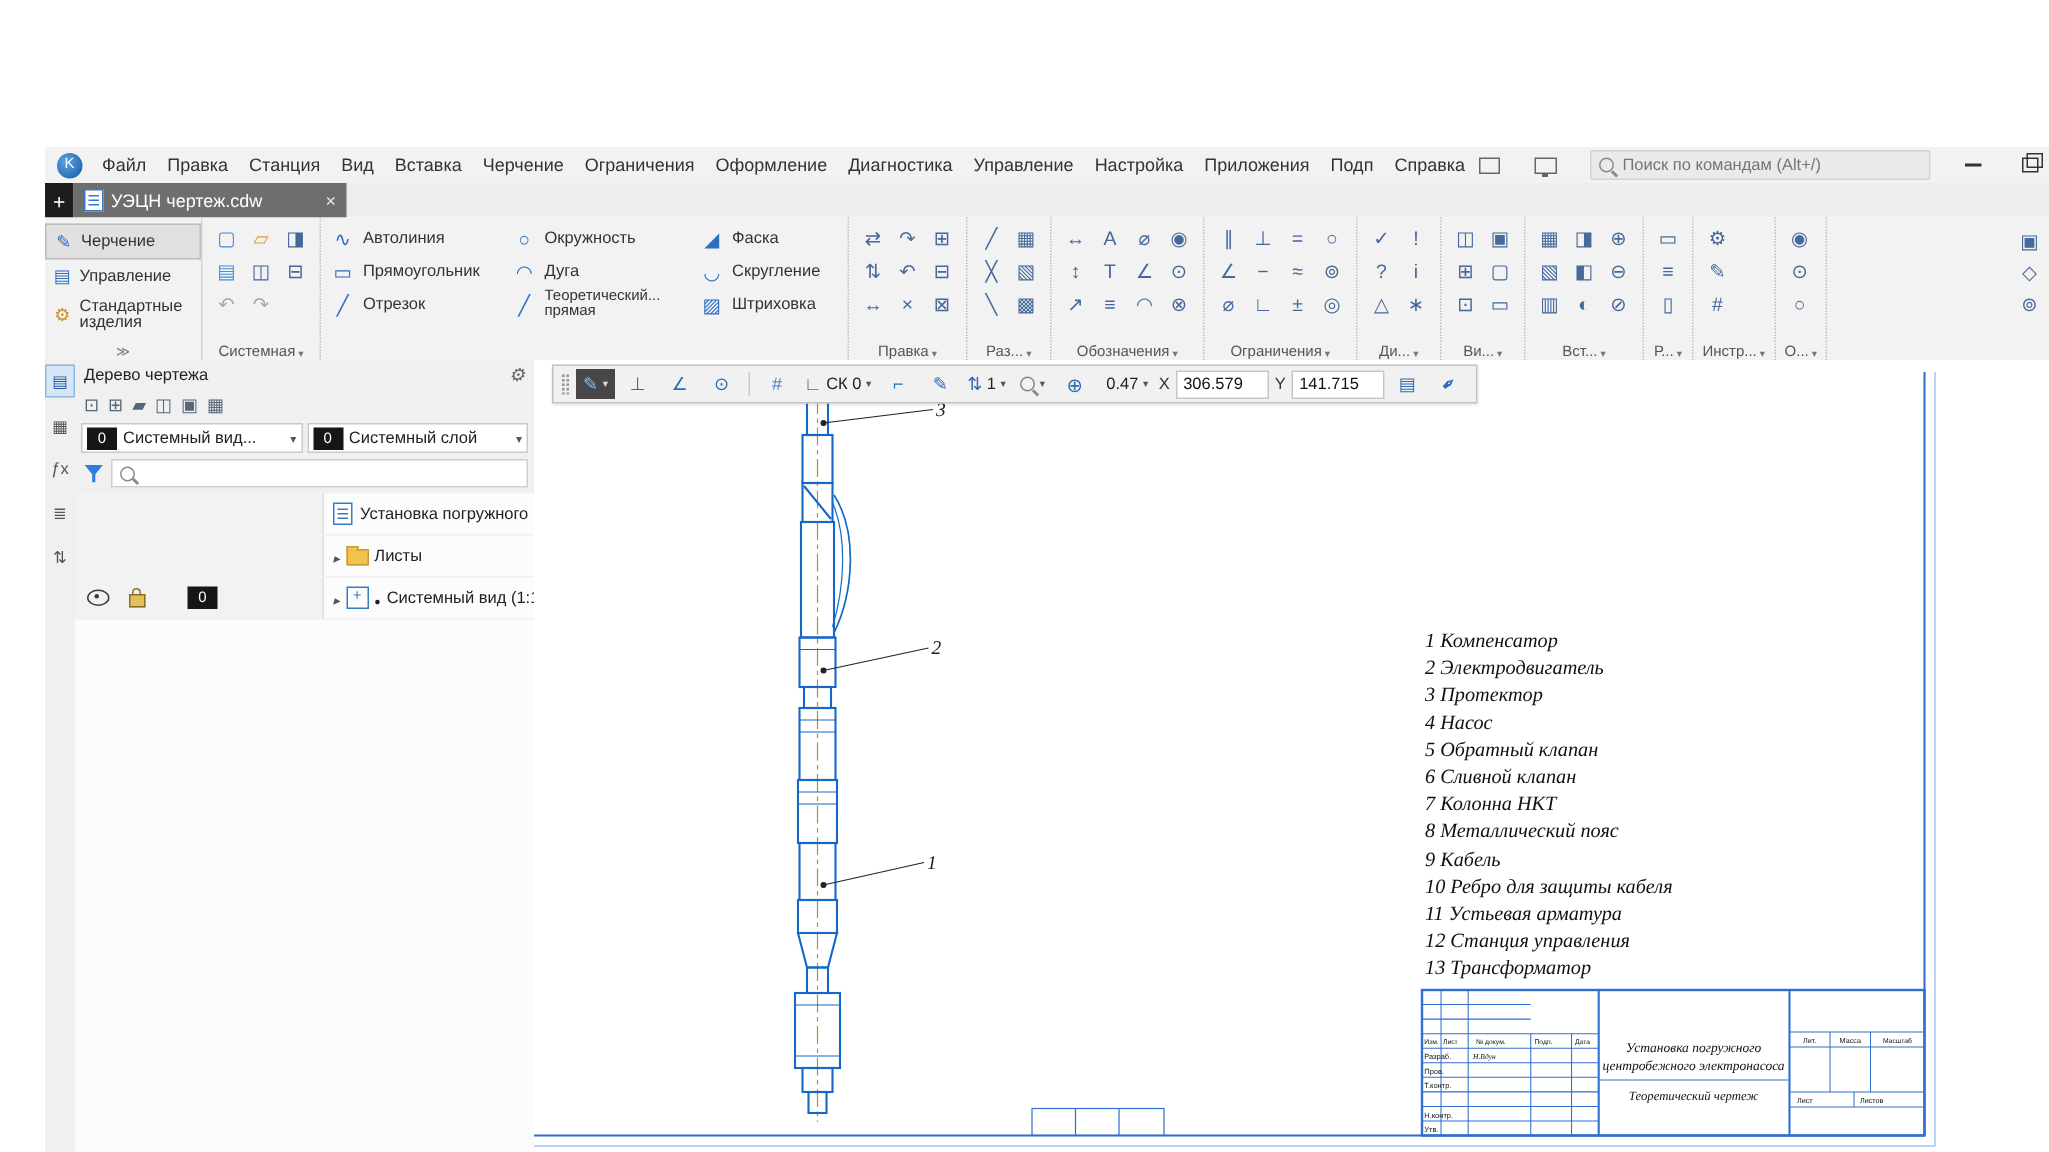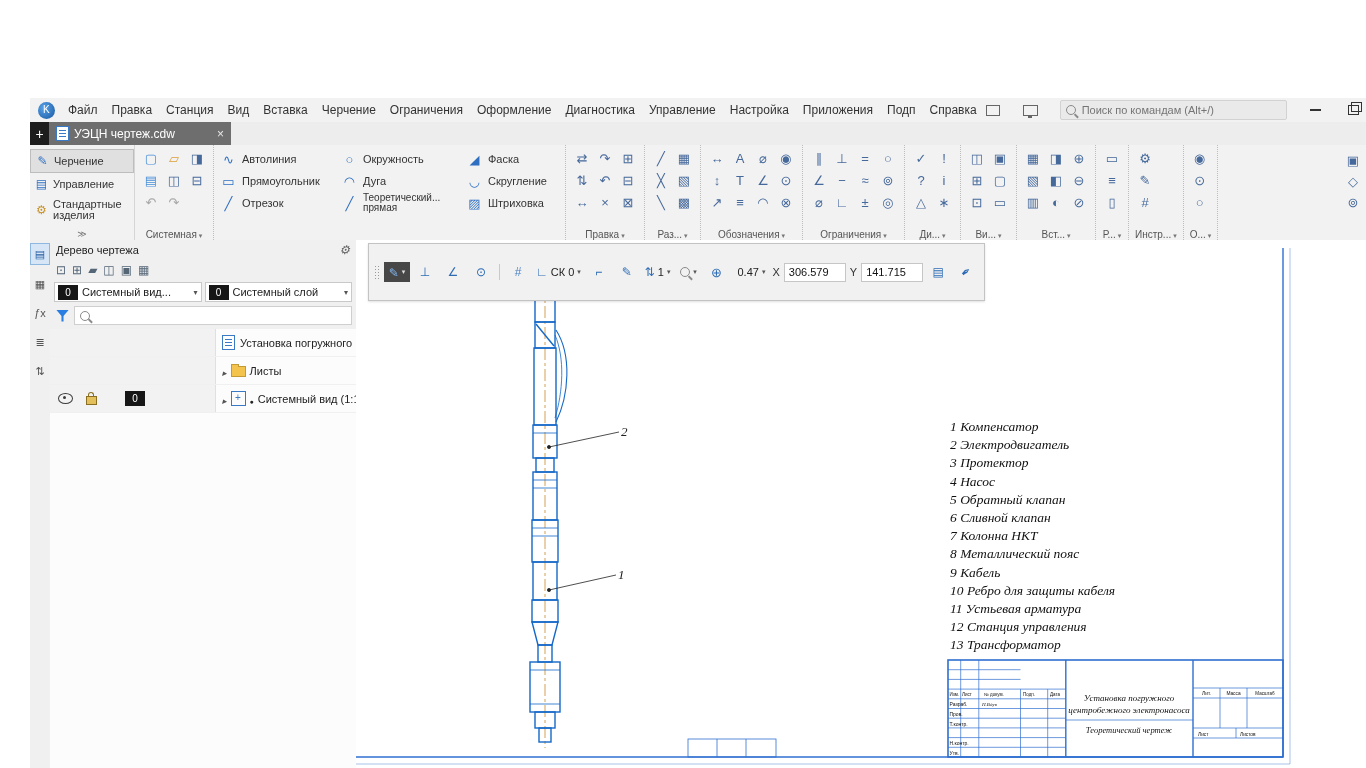--- a/index.html
+++ b/index.html
@@ -117,21 +117,21 @@
   .bullet::before{content:"●";font-size:7px;color:#222;margin:0 4px 0 2px;}
 
   
   .canvas{position:absolute;left:356px;top:240px;right:0;bottom:0;background:#fff;overflow:hidden;}
   .draw{position:absolute;left:0;top:0;}
   .legend{position:absolute;left:594px;top:178px;font:italic 13.5px "Liberation Serif",serif;color:#101010;}
   .legend div{height:18.2px;line-height:18.2px;white-space:nowrap;}
 
   
   .qbar{position:absolute;left:12px;top:3px;height:24px;background:#f1f1f1;border:1px solid #c3c3c3;
-    display:flex;align-items:center;gap:2px;padding:16px 5px;box-shadow:0 1px 2px rgba(0,0,0,.12);}
+    display:flex;align-items:center;gap:2px;padding:0 5px;box-shadow:0 1px 2px rgba(0,0,0,.12);}
   .qhandle{width:6px;height:14px;background-image:radial-gradient(#9a9a9a 1px,transparent 1px);
     background-size:3px 3px;margin-right:2px;}
   .qb{height:20px;min-width:20px;padding:0 3px;display:flex;align-items:center;justify-content:center;}
   .qb.dark{background:#474747;}
   .qb.dd::after{content:"▾";font-size:7px;color:#555;margin-left:3px;}
   .qb.dark.dd::after{color:#ddd;}
   .qsep{width:1px;height:16px;background:#c9c9c9;margin:0 3px;}
   .g{font-style:normal;font-size:12px;color:#2d6cb5;}
   .g-pen::before{content:"✎";}
   .pen-dark::before{content:"✎";color:#85b9f2;font-size:12px;font-style:normal;}

